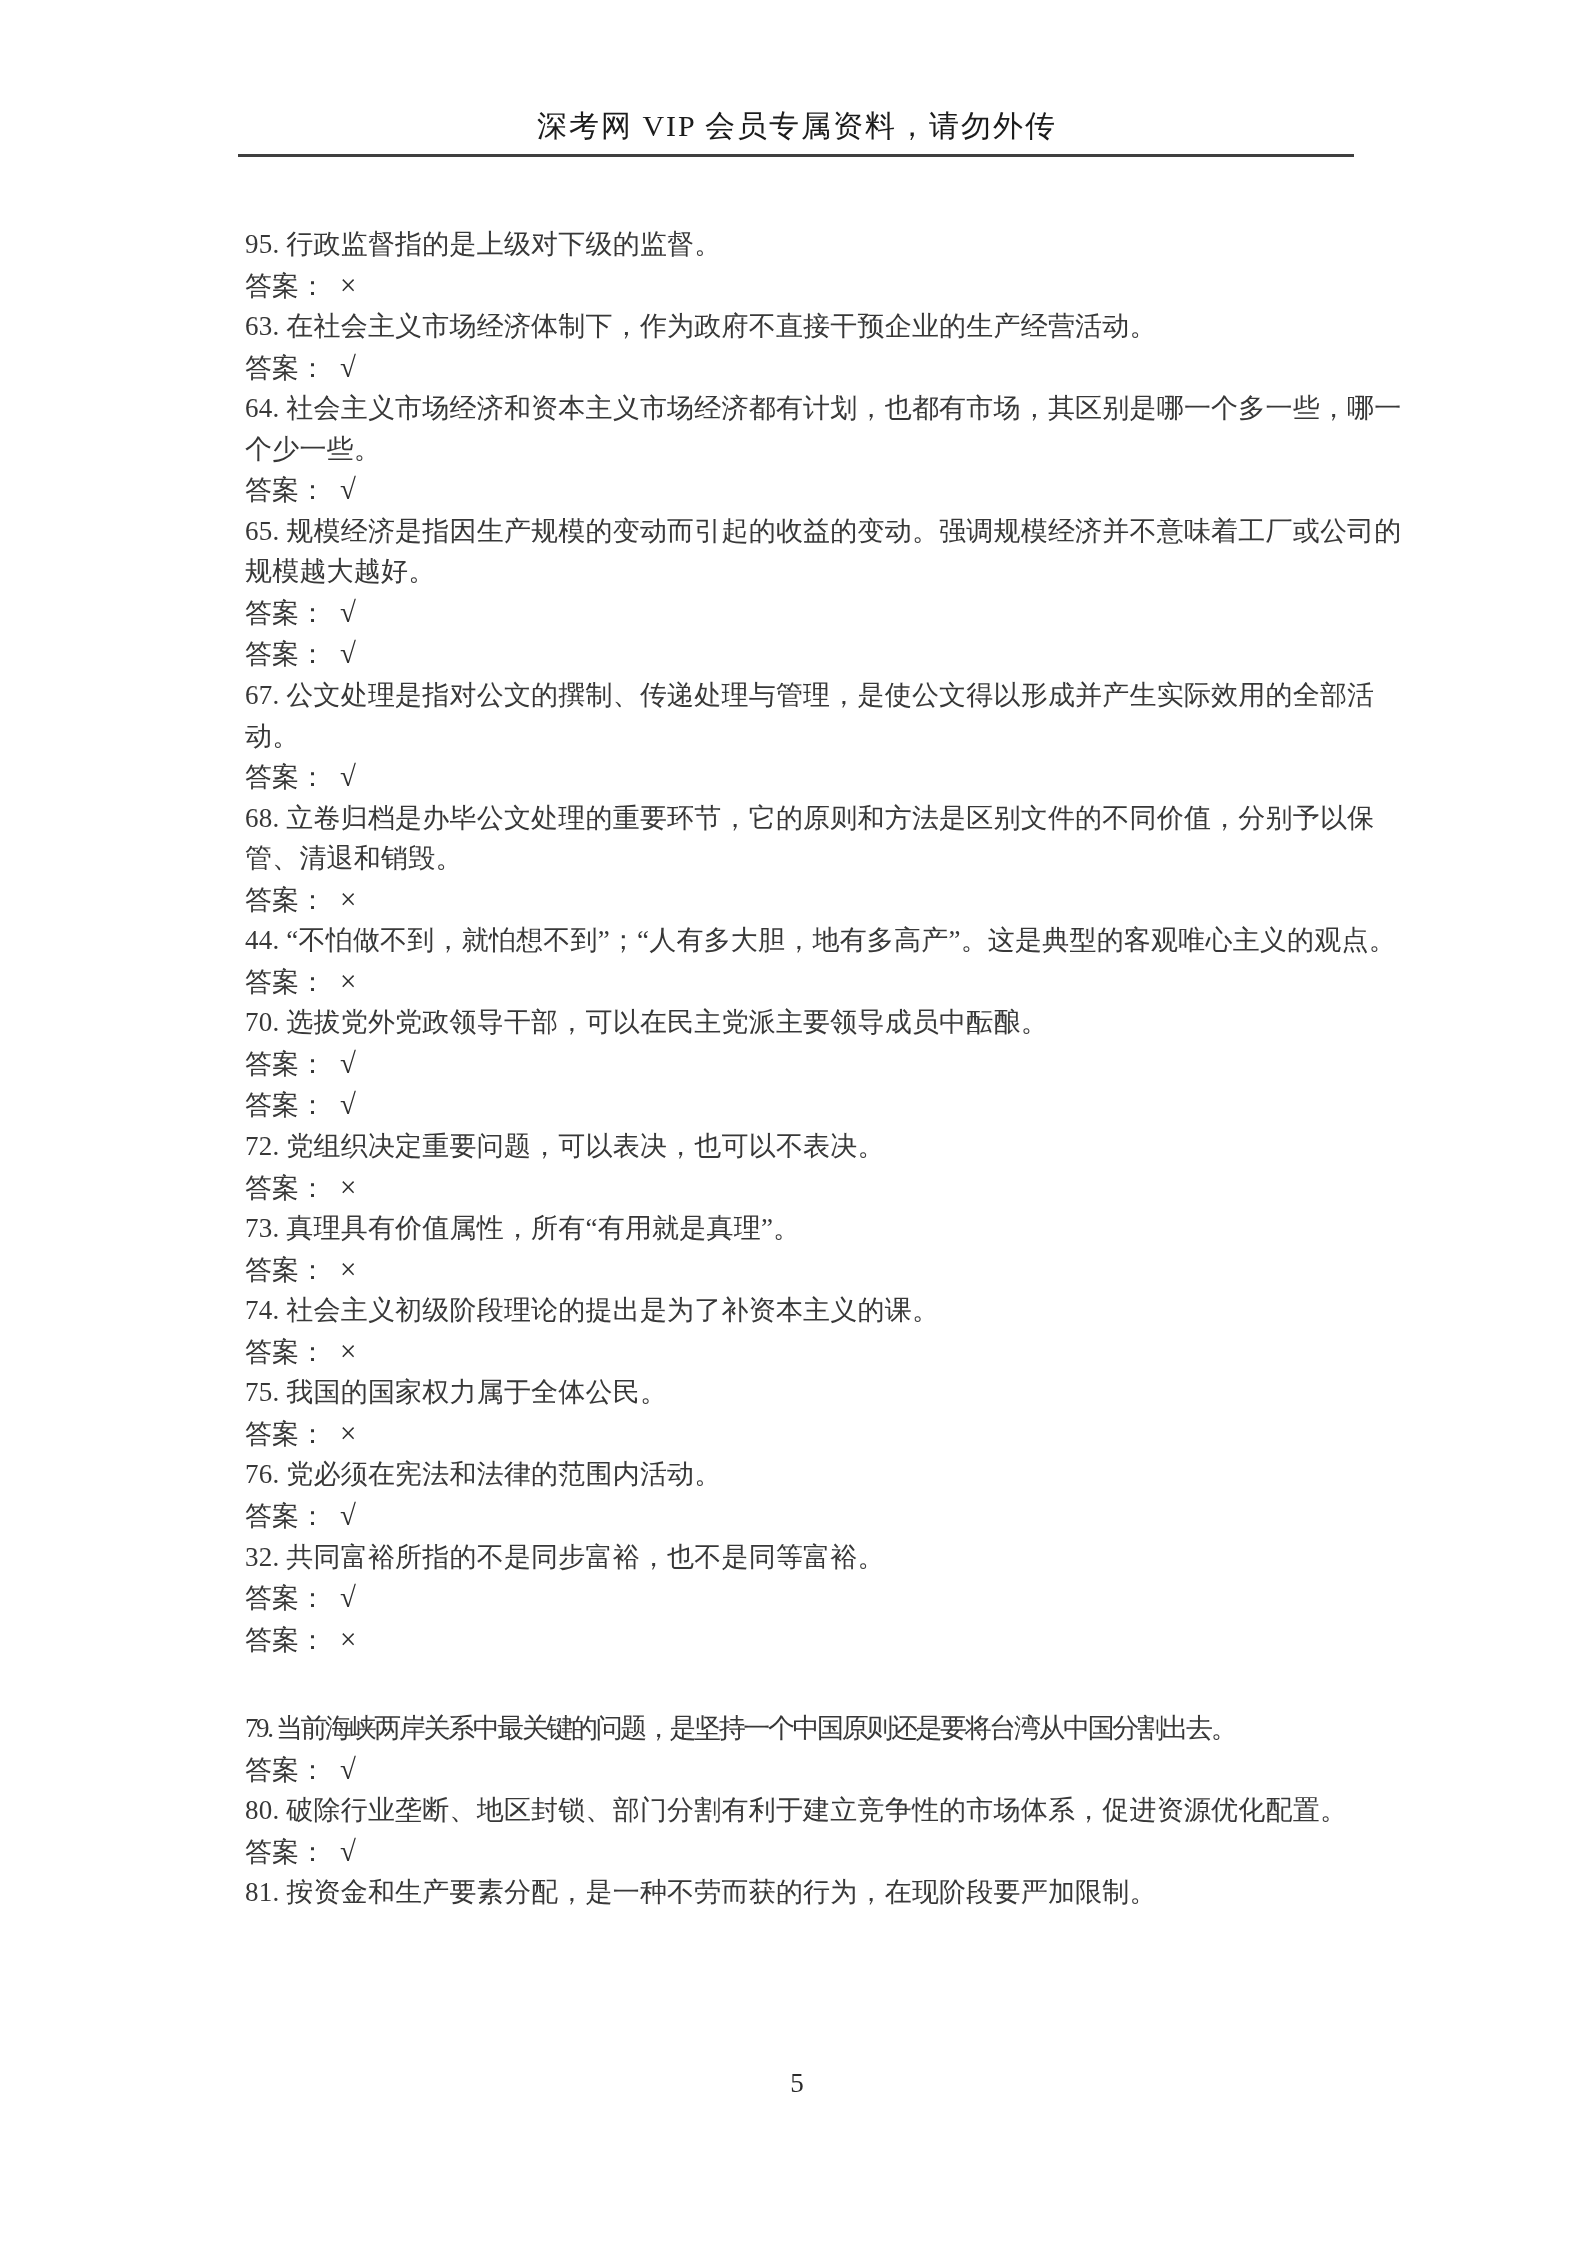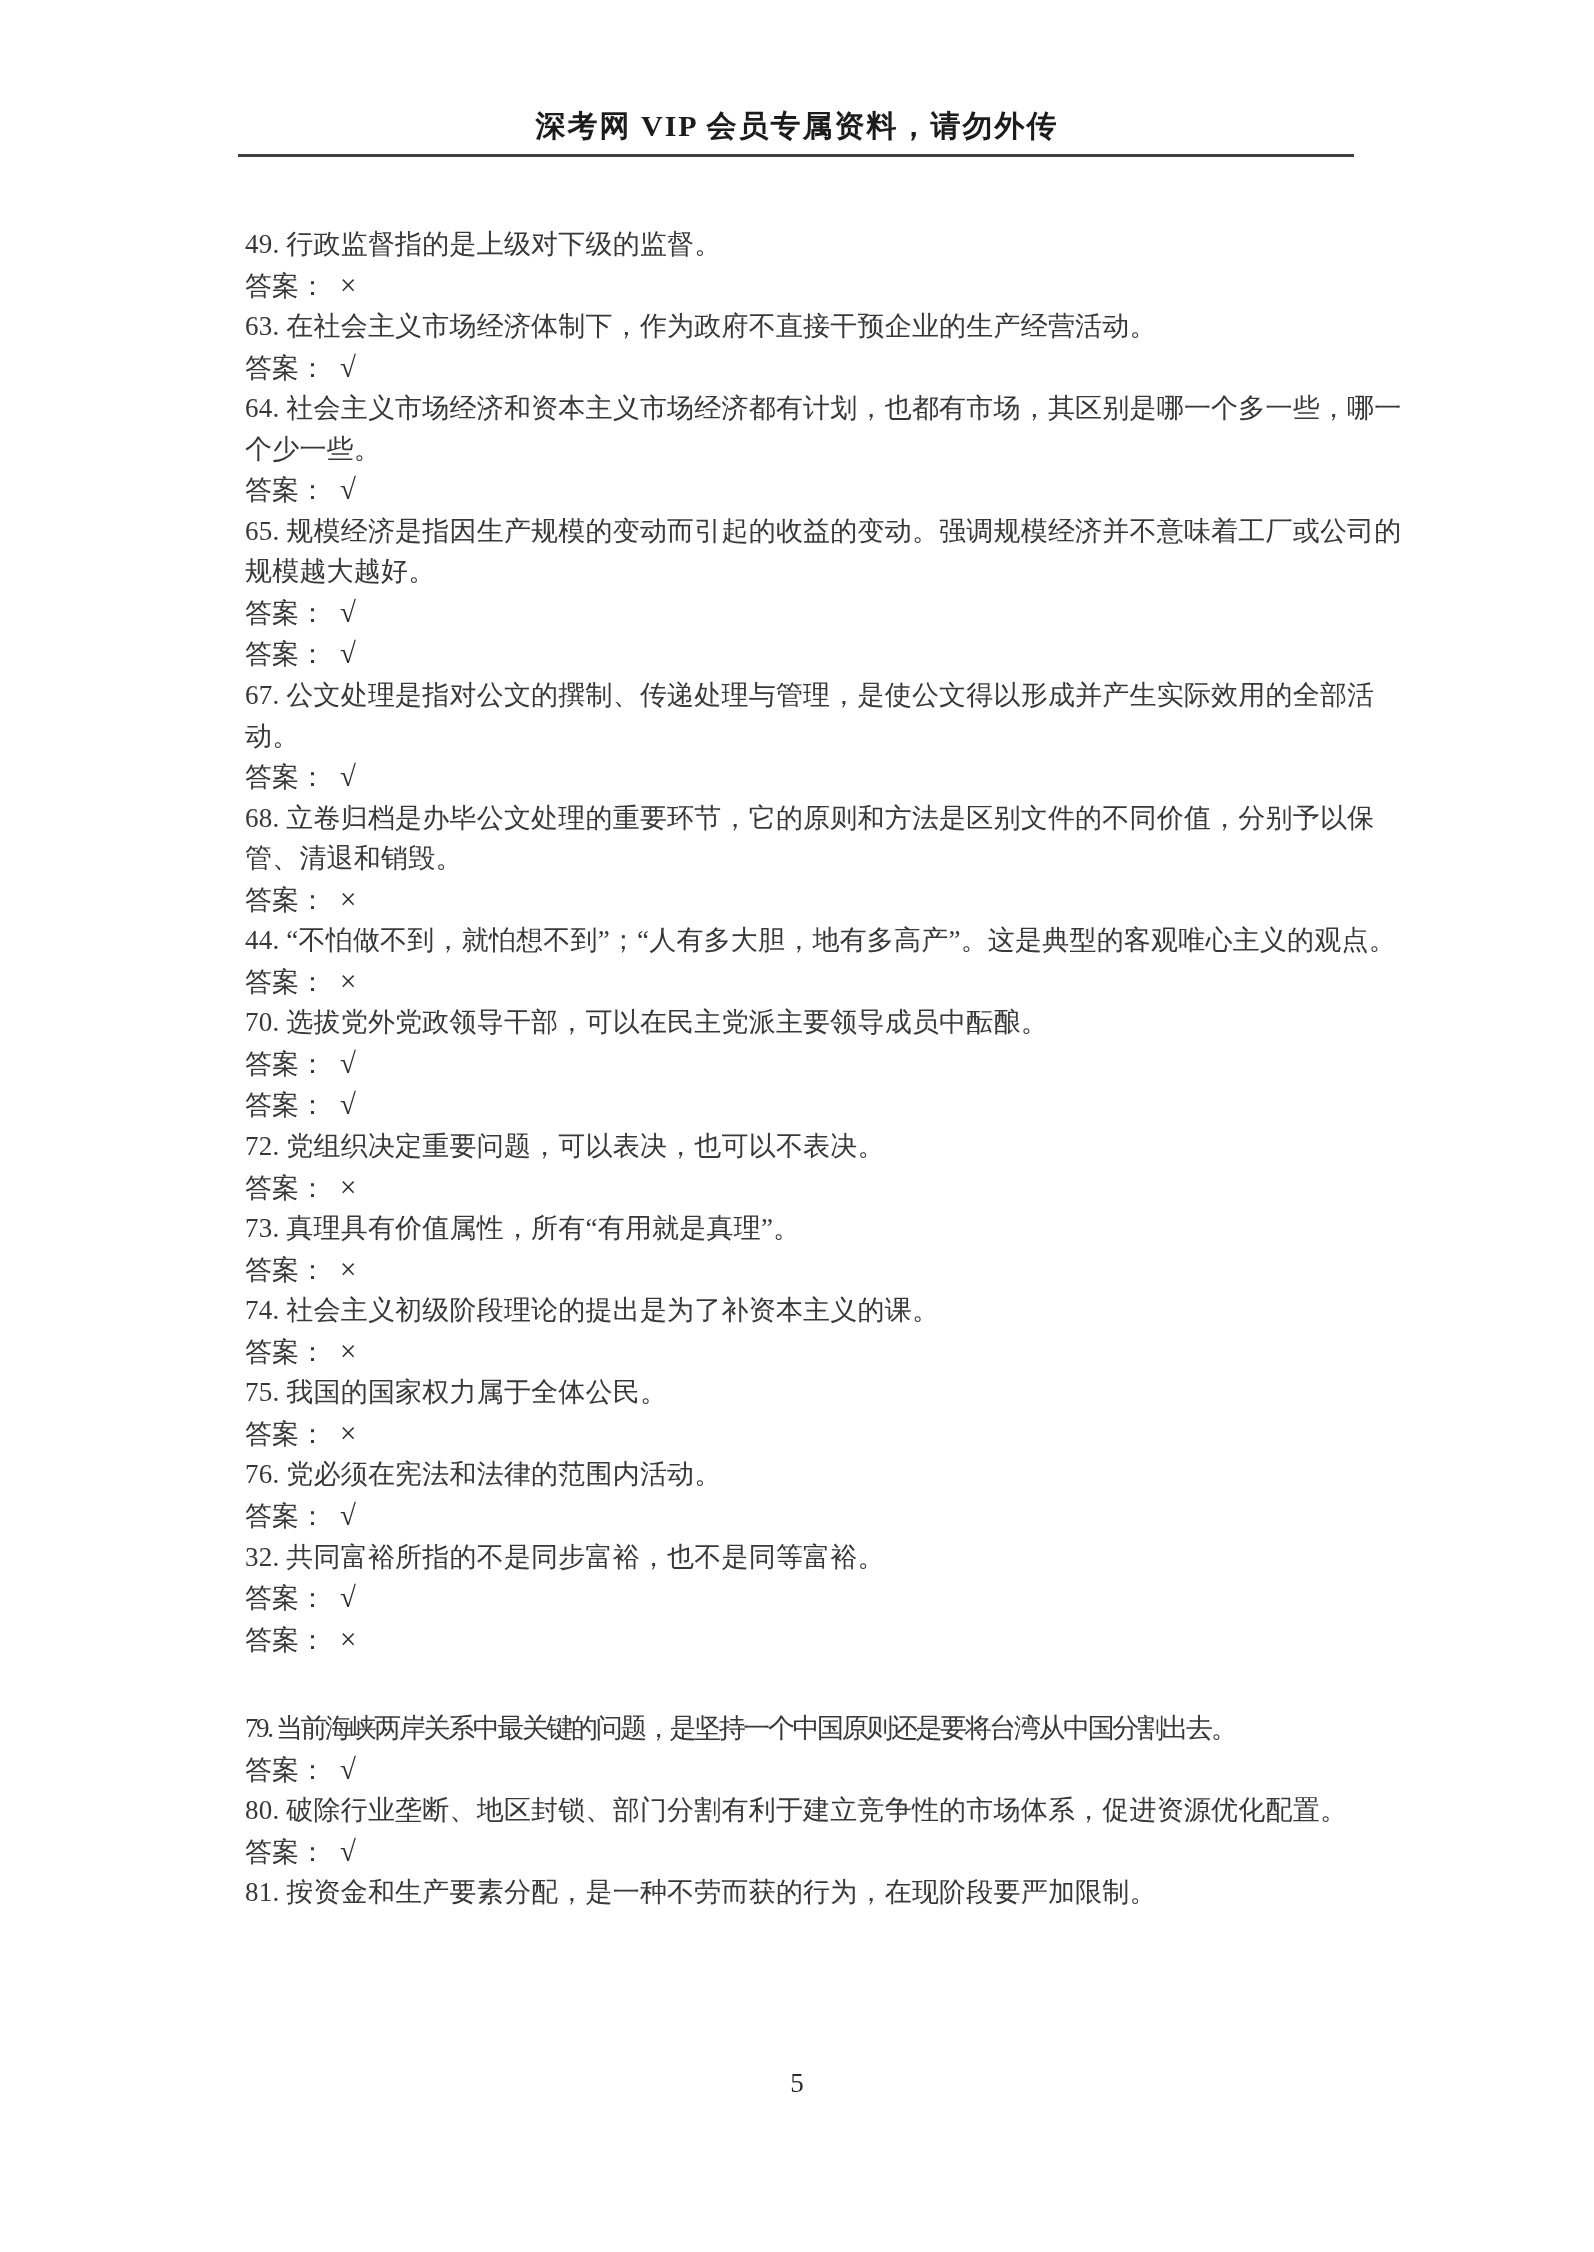--- a/index.html
+++ b/index.html
@@ -17,21 +17,21 @@
     overflow: hidden;
     filter: blur(0.3px);
   }
   .header-title {
     position: absolute;
     top: 106px;
     left: 240px;
     width: 1114px;
     text-align: center;
     font-size: 30px;
-    font-weight: bold;
+    font-weight: normal;
     letter-spacing: 2px;
     color: #1c1c1c;
   }
   .header-rule {
     position: absolute;
     top: 154px;
     left: 238px;
     width: 1116px;
     height: 3px;
     background: #3f3f3f;
@@ -73,21 +73,21 @@
 </style>
 </head>
 <body>
 
 <div class="page">
   <div class="header-title">深考网 VIP 会员专属资料，请勿外传</div>
   <div class="header-rule"></div>
 
   <div class="content">
   <div class="q-item">
-    <div class="qline">49. 行政监督指的是上级对下级的监督。</div>
+    <div class="qline">95. 行政监督指的是上级对下级的监督。</div>
     <div class="aline"><span class="answer-label">答案：</span><span class="answer-mark">×</span></div>
   </div>
 
   <div class="q-item">
     <div class="qline">63. 在社会主义市场经济体制下，作为政府不直接干预企业的生产经营活动。</div>
     <div class="aline"><span class="answer-label">答案：</span><span class="answer-mark">√</span></div>
   </div>
 
   <div class="q-item">
     <div class="qline">64. 社会主义市场经济和资本主义市场经济都有计划，也都有市场，其区别是哪一个多一些，哪一个少一些。</div>

